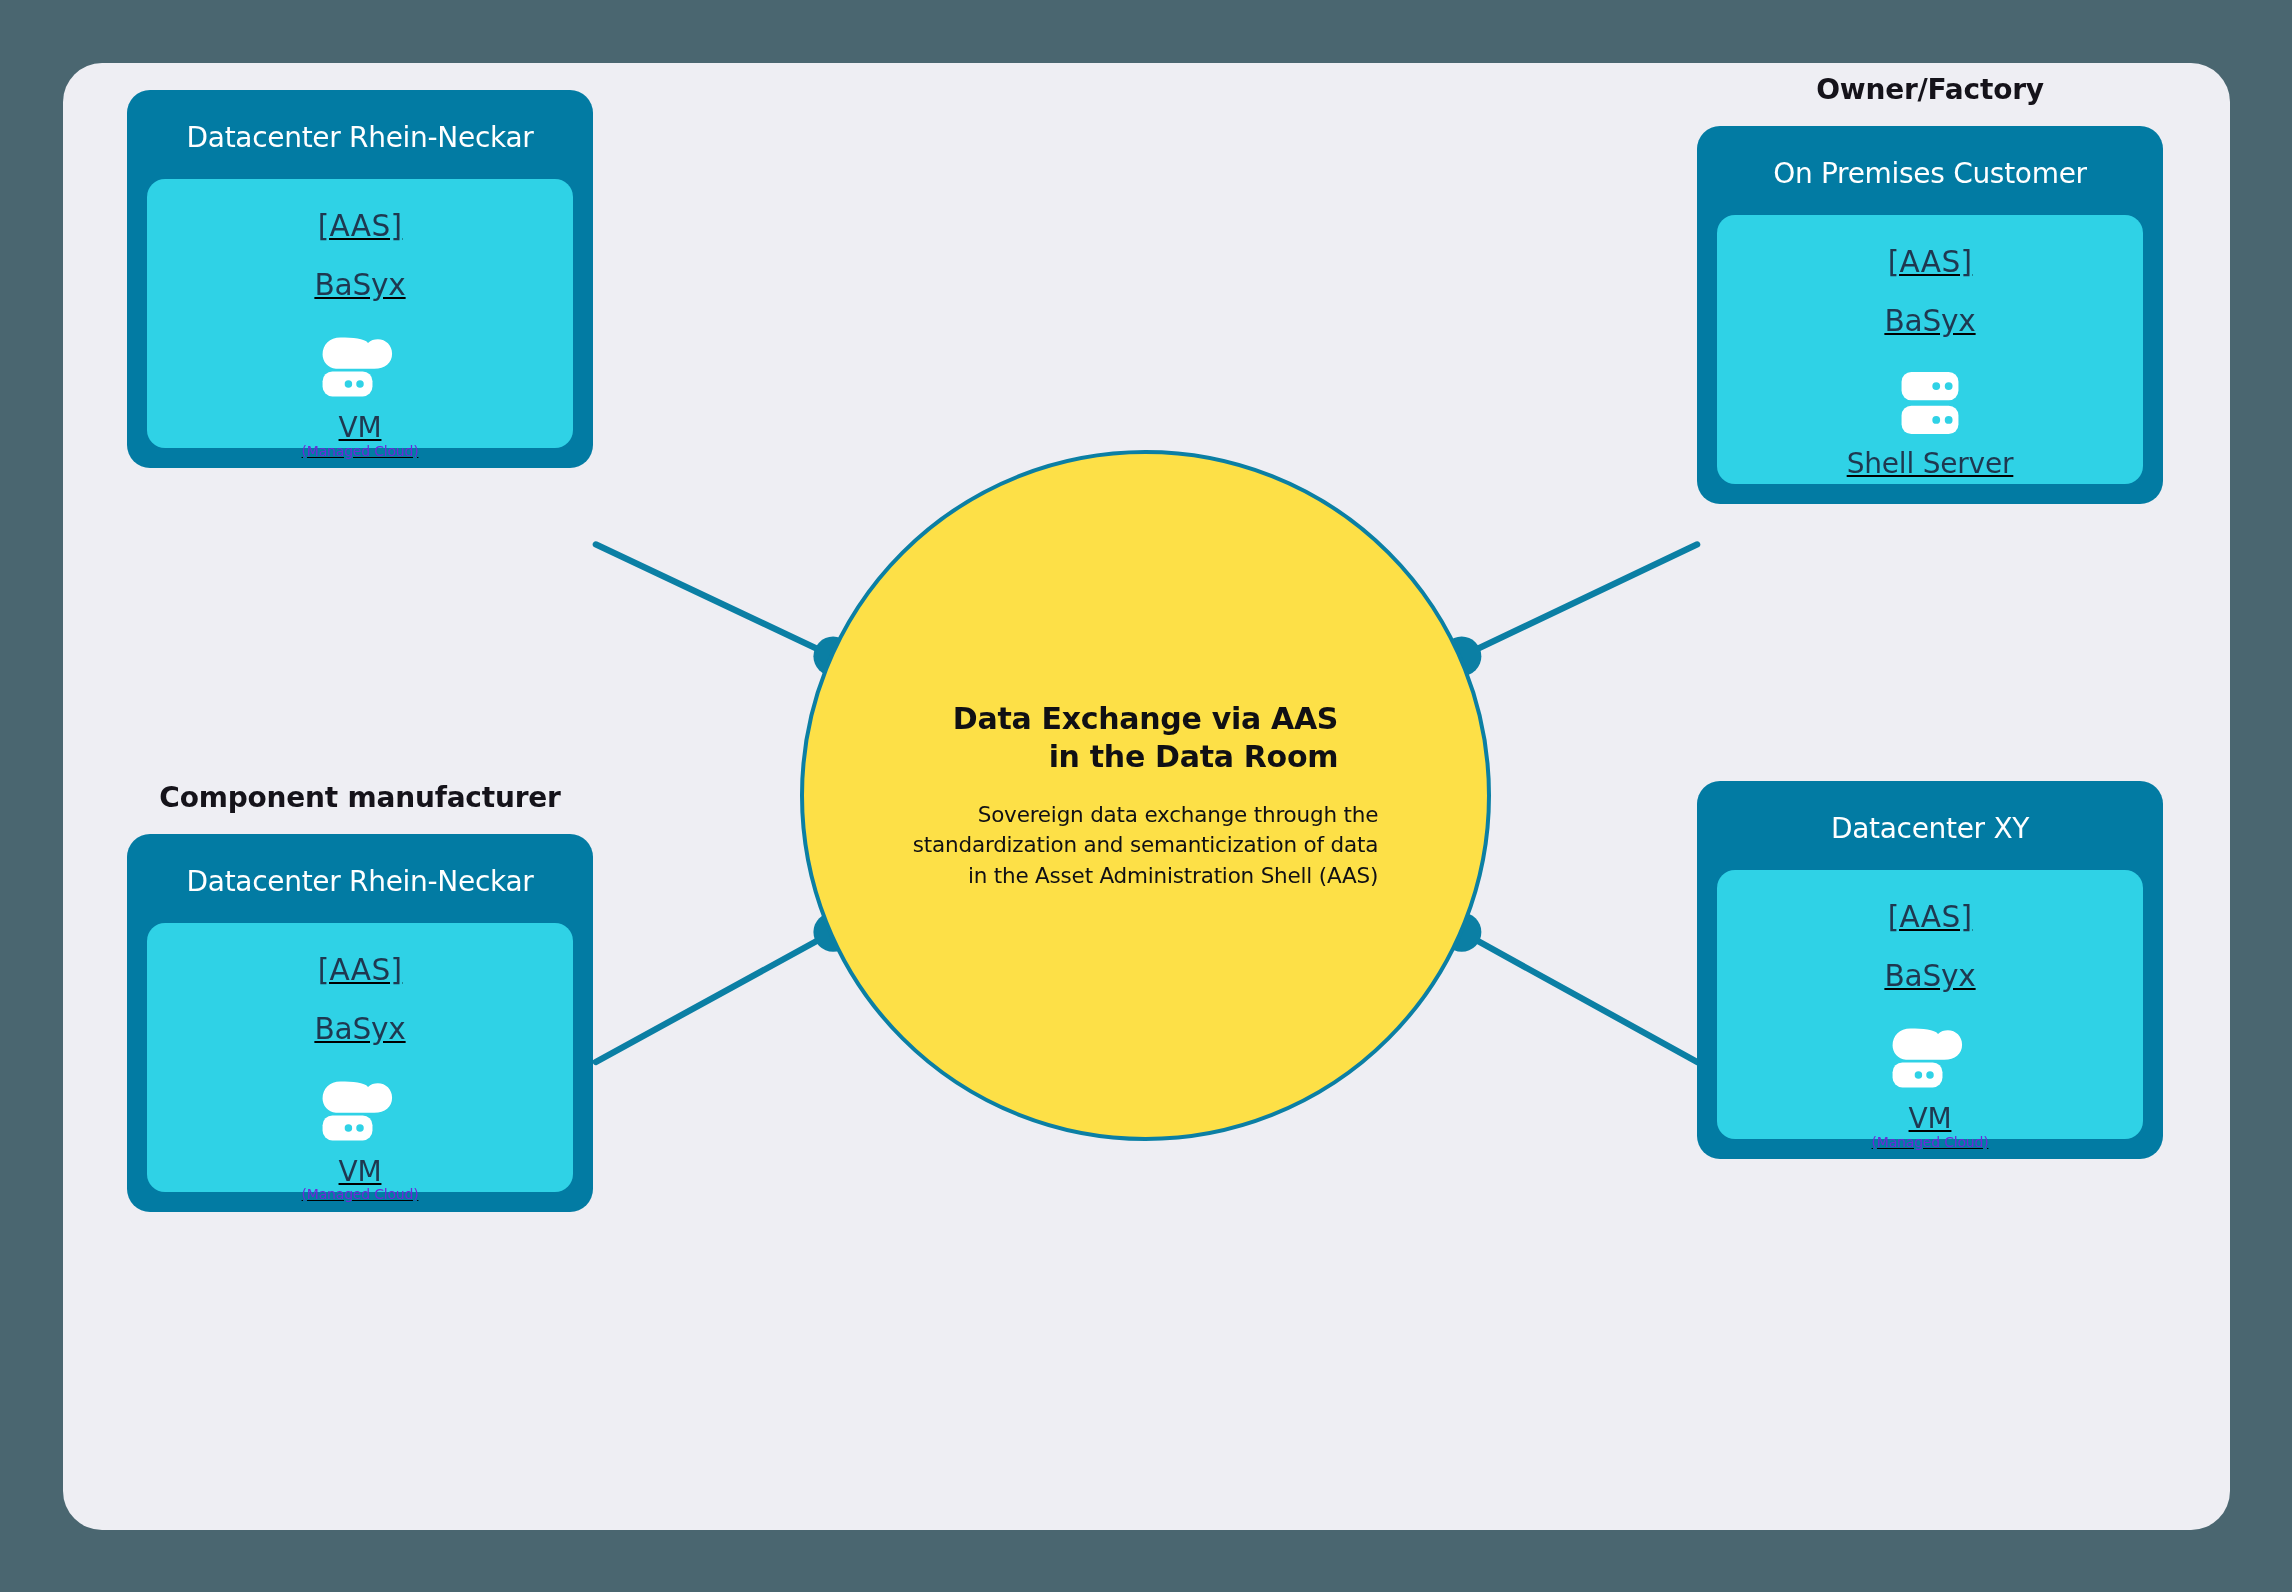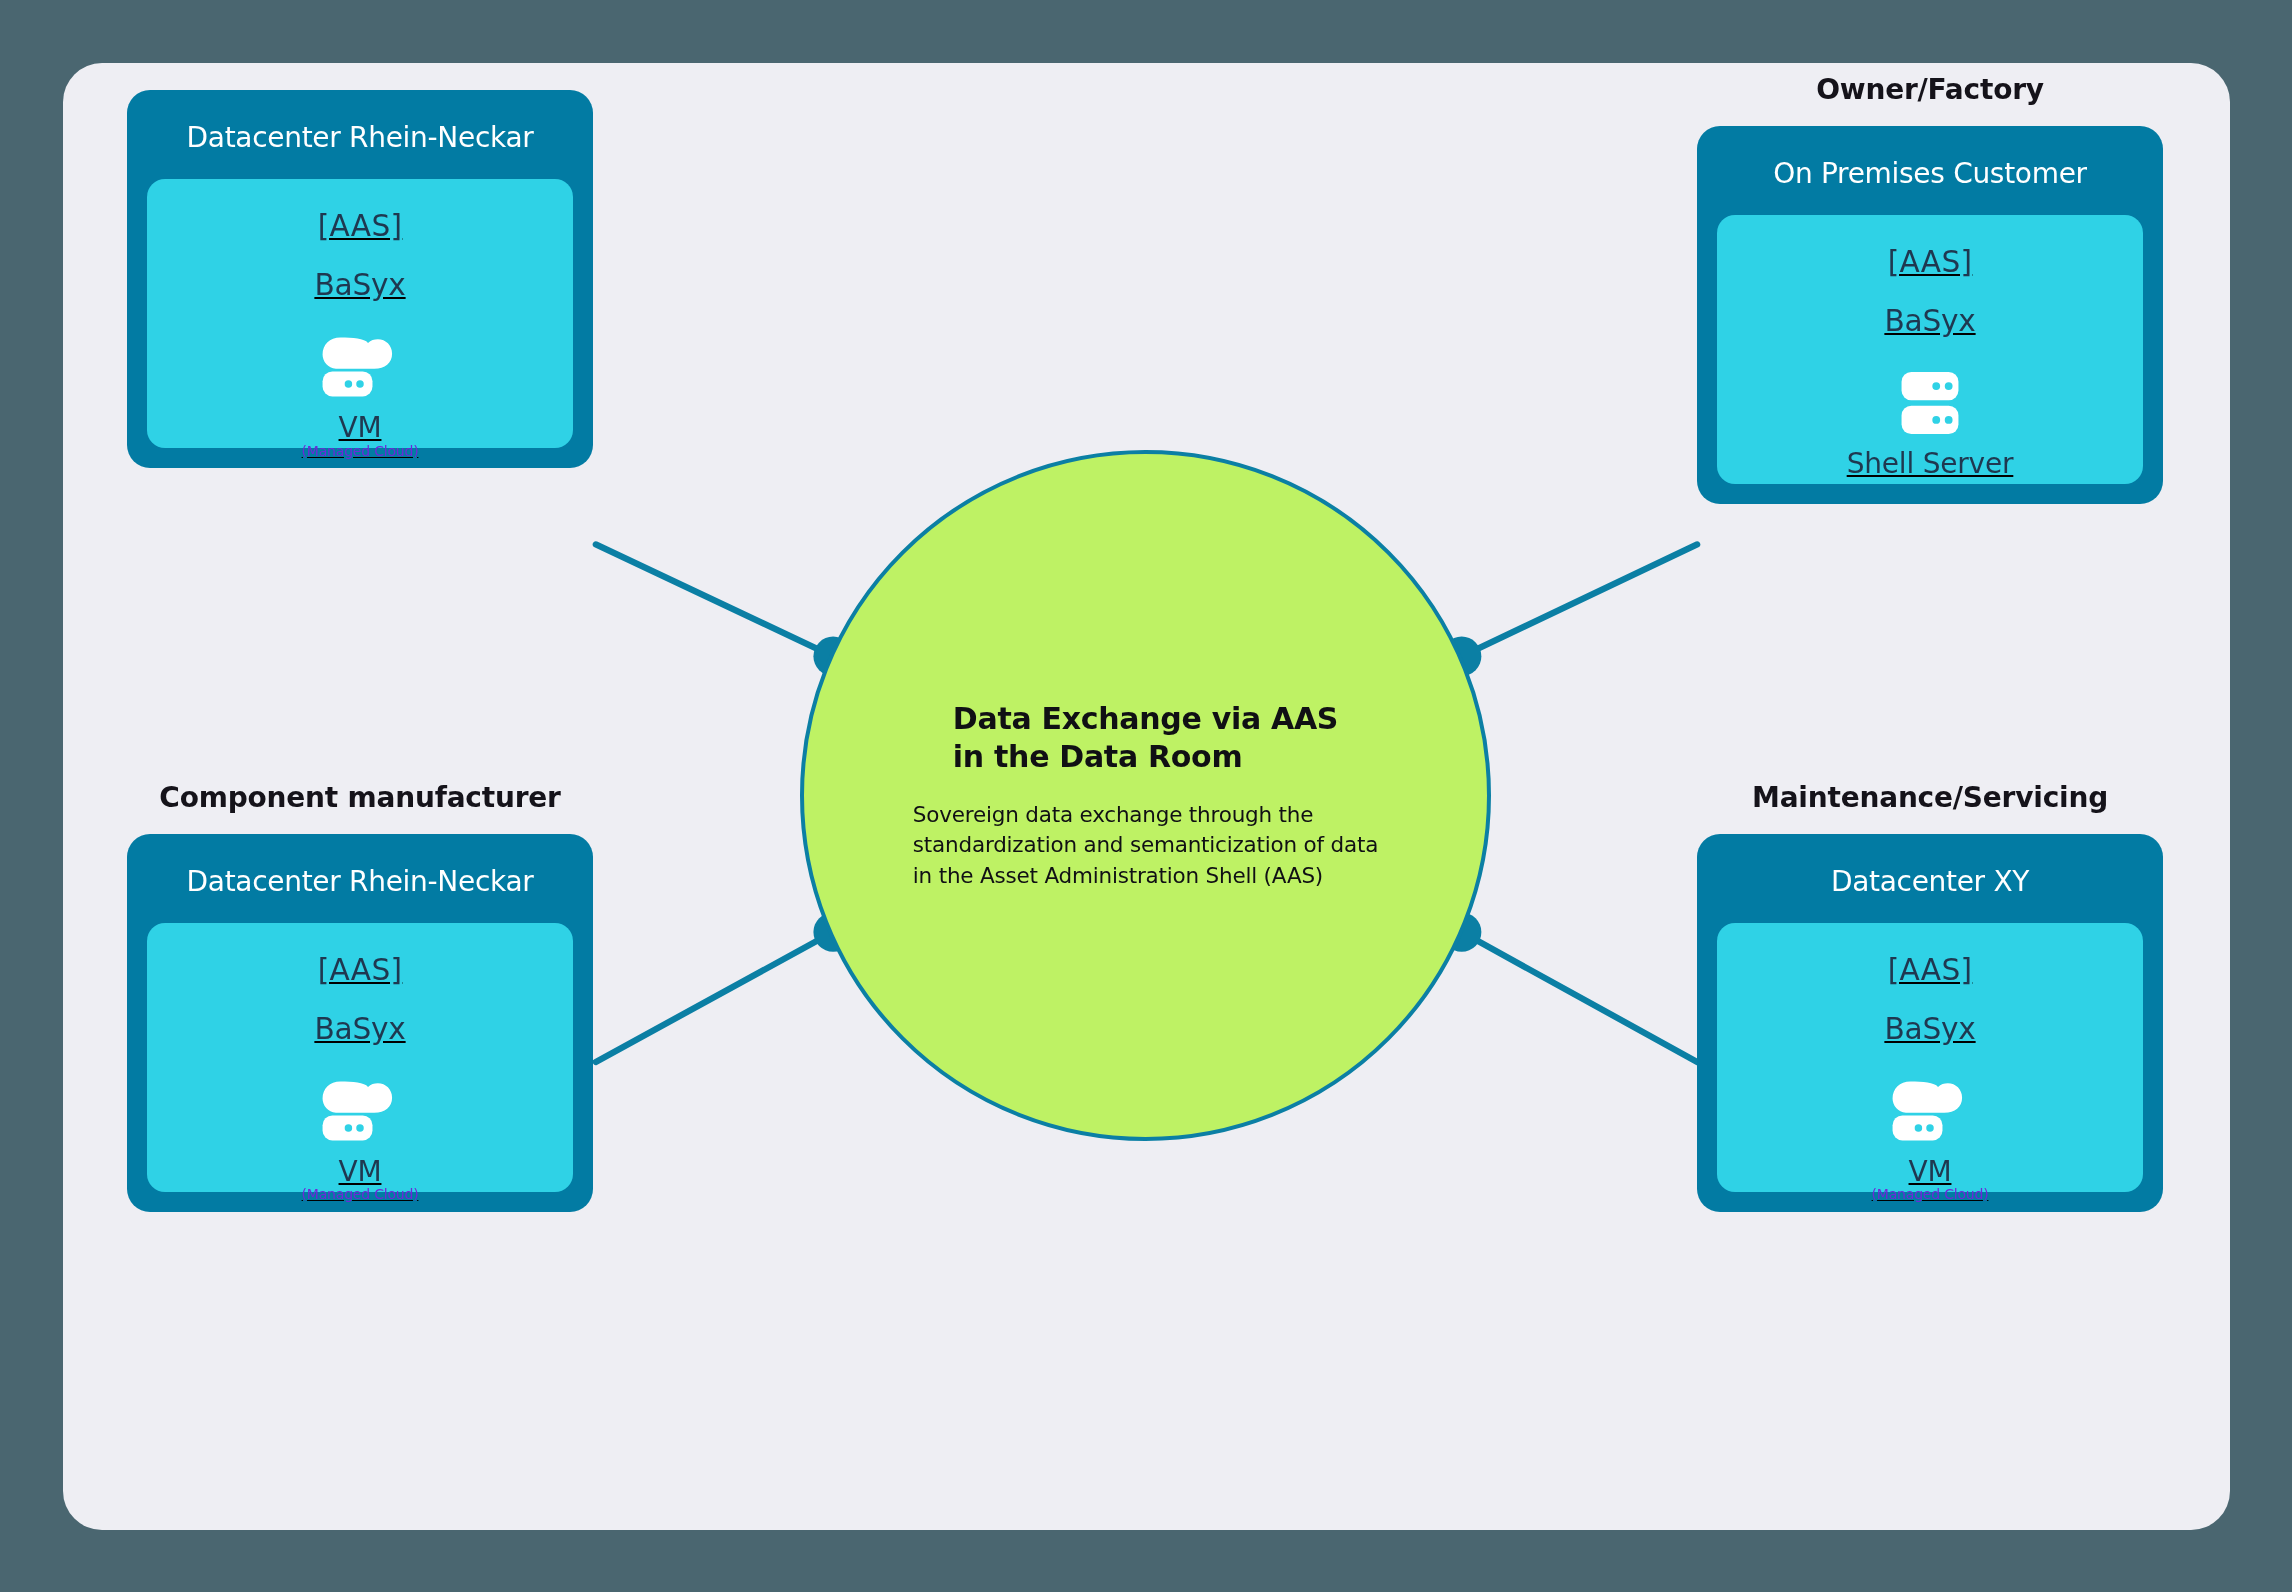--- a/index.html
+++ b/index.html
@@ -129,28 +129,28 @@
   #quad-br { left: 1697px; top: 781px; }
 
   
   #hub {
     position: absolute;
     left: 800px;
     top: 450px;
     width: 691px;
     height: 691px;
     border-radius: 50%;
-    background: #bef264;
+    background: #fde047;
     border: 4.5px solid #0b7fa4;
     box-sizing: border-box;
     display: flex;
     flex-direction: column;
     align-items: center;
     justify-content: center;
-    text-align: left;
+    text-align: right;
   }
   #hub-title {
     font-family: "DejaVu Sans", sans-serif;
     font-weight: bold;
     font-size: 30px;
     color: #101014;
     line-height: 1.28;
     letter-spacing: -0.3px;
     white-space: pre-line;
   }
@@ -241,21 +241,20 @@
             <circle fill="#2fd2e6" cx="57" cy="58" r="4.4"></circle>
           </svg>
         </div>
         <div class="node-label">Shell Server</div>
         <div class="node-sublabel"></div>
       </div>
     </div>
   </div>
 
   <div class="quad" id="quad-br">
-    <div class="quad-title">Maintenance/Servicing</div>
     <div class="dc-card">
       <div class="dc-title">Datacenter XY</div>
       <div class="aas-box">
         <div class="aas-label">[AAS]</div>
         <div class="basyx-label">BaSyx</div>
         <div class="icon-wrap">
           <svg width="82" height="70" viewBox="0 0 92 78" xmlns="http://www.w3.org/2000/svg">
             <path fill="#ffffff" d="M24 6 C12 6 4 14 4 25 C4 33 10 40 19 41 L62 41 C74 41 82 34 82 24 C82 15 75 8 66 8 C62 8 58 9 55 12 C51 7 38 6 24 6 Z"></path>
             <rect fill="#ffffff" x="4" y="44" width="56" height="28" rx="11"></rect>
             <circle fill="#2fd2e6" cx="33" cy="58" r="4.2"></circle>

